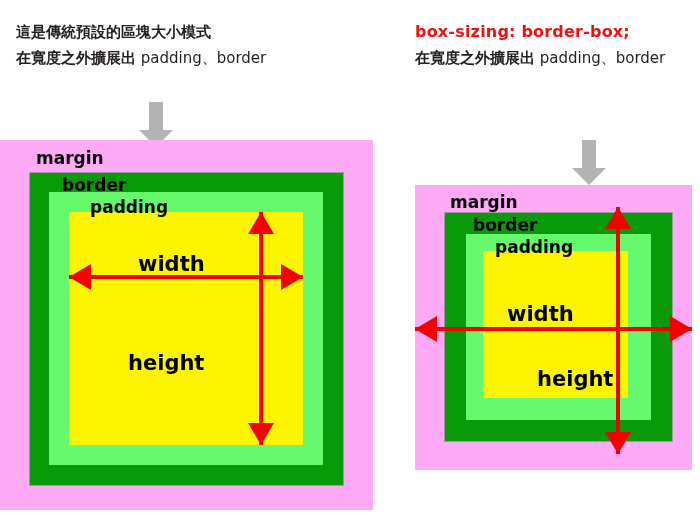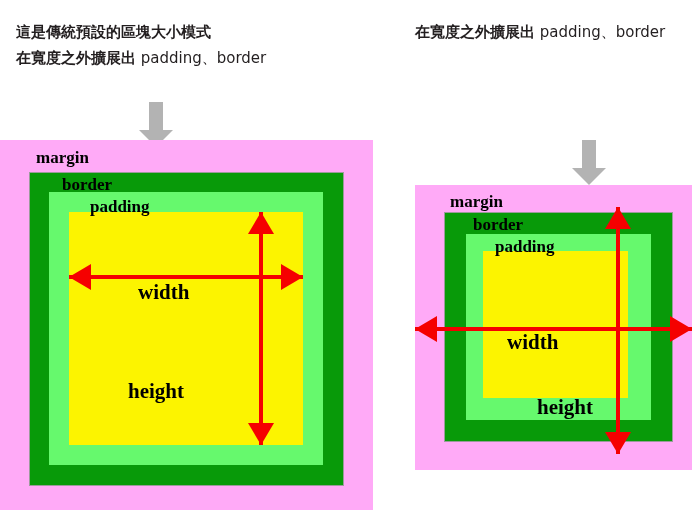--- a/index.html
+++ b/index.html
@@ -62,21 +62,20 @@
   }
   #grey-arrow-left  { left: 139px; top: 102px; }
   #grey-arrow-left  .shaft { height: 28px; }
   #grey-arrow-right { left: 572px; top: 140px; }
   #grey-arrow-right .shaft { height: 28px; }
 
   
   .boxmodel {
     position: absolute;
     box-sizing: border-box;
-    font-family: Liberation Serif, serif;
   }
   .layer {
     position: absolute;
     box-sizing: border-box;
   }
   .layer-margin  { background: #ffaaf7; }
   .layer-border  { background: #089a09; border: 1px solid #9b9b9b; }
   .layer-padding { background: #66f96d; }
   .layer-content { background: #fcf400; }
 
@@ -89,21 +88,20 @@
     line-height: 18px;
   }
 
   .dim-label {
     position: absolute;
     font-size: 21px;
     font-weight: bold;
     color: #000000;
     white-space: nowrap;
     line-height: 22px;
-    margin-top: 28px;
   }
 
   
   .arrow-h, .arrow-v { position: absolute; }
   .arrow-h .bar {
     position: absolute;
     height: 4px;
     background: #f50000;
     top: 50%;
     margin-top: -2px;
@@ -176,20 +174,21 @@
     <div class="bar"></div>
     <div class="tip up"></div>
     <div class="tip down"></div>
   </div>
 
   <span class="dim-label" style="left:138px; top:113px;">width</span>
   <span class="dim-label" style="left:128px; top:212px;">height</span>
 </div>
 
 <div class="caption" id="caption-right">
+  <span class="line code">box-sizing: border-box;</span>
   <span class="line mono-tail"><span>在寬度之外擴展出</span><span class="lighter"> padding、border</span></span>
 </div>
 
 <div class="grey-arrow" id="grey-arrow-right">
   <div class="shaft"></div>
   <div class="head"></div>
 </div>
 
 <div class="boxmodel" id="diagram-right" style="left:415px; top:185px; width:277px; height:285px;">
 

